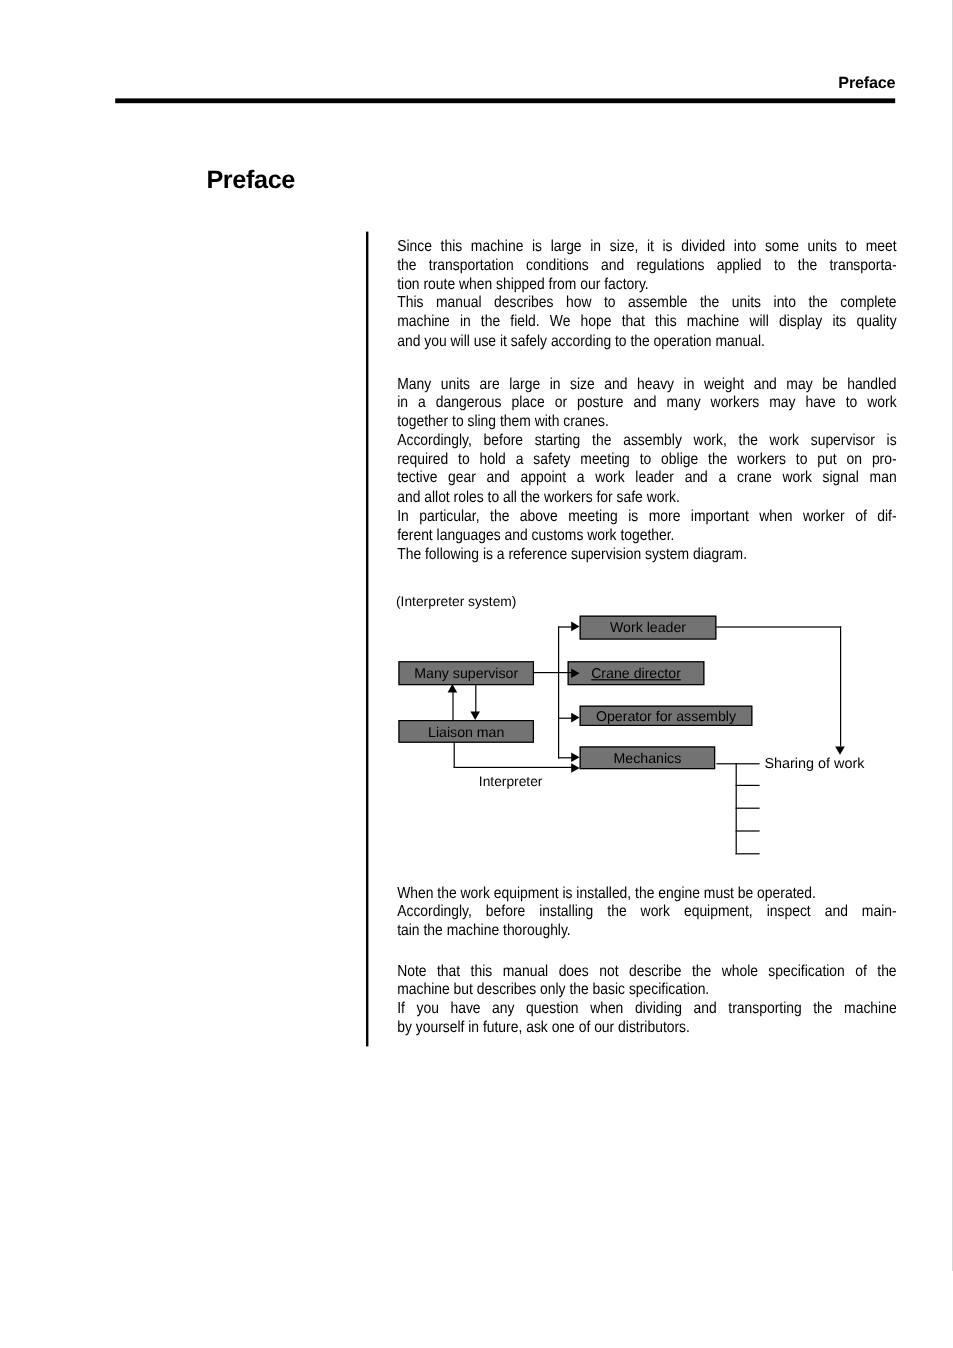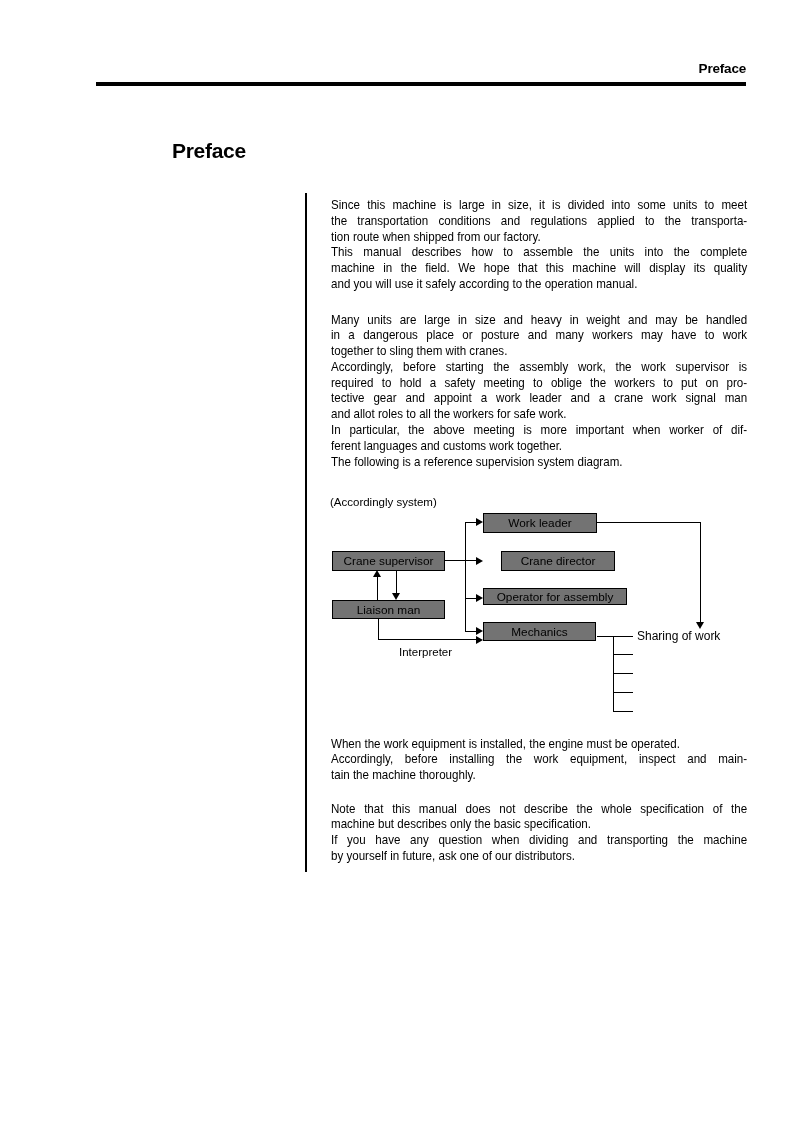--- a/index.html
+++ b/index.html
@@ -88,21 +88,21 @@
     background: #737373;
     display: flex;
     align-items: center;
     justify-content: center;
     font-size: 11.8px;
     white-space: nowrap;
   }
   #box-work-supervisor { left: 332px; top: 551px; width: 113px; height: 19.5px; }
   #box-liaison-man     { left: 332px; top: 600px; width: 113px; height: 19px; }
   #box-work-leader     { left: 483px; top: 513px; width: 114px; height: 19.5px; }
-  #box-crane-director  { left: 501px; top: 551px; width: 114px; height: 19.5px; }
+  #box-crane-director  { left: 473px; top: 551px; width: 114px; height: 19.5px; text-decoration: underline; }
   #box-operator        { left: 483px; top: 588px; width: 144px; height: 17px; }
   #box-mechanics       { left: 483px; top: 622px; width: 113px; height: 19px; text-align: right; }
   .ln { position: absolute; background: #000; }
   
   #ln-ws-cd      { left: 445px;   top: 560px;   width: 32px;  height: 1.4px; }
   #ln-bus        { left: 464.5px; top: 521.5px; width: 1.4px; height: 110px; }
   #ln-bus-wl     { left: 464.5px; top: 521.5px; width: 13px;  height: 1.4px; }
   #ln-bus-op     { left: 464.5px; top: 597.5px; width: 13px;  height: 1.4px; }
   #ln-bus-mech   { left: 464.5px; top: 630.5px; width: 13px;  height: 1.4px; }
   #ln-up-v       { left: 376.5px; top: 576px;   width: 1.4px; height: 24px; }
@@ -163,24 +163,24 @@
     <div class="line">together to sling them with cranes.</div>
     <div class="line j">Accordingly, before starting the assembly work, the work supervisor is</div>
     <div class="line j">required to hold a safety meeting to oblige the workers to put on pro-</div>
     <div class="line j">tective gear and appoint a work leader and a crane work signal man</div>
     <div class="line">and allot roles to all the workers for safe work.</div>
     <div class="line j">In particular, the above meeting is more important when worker of dif-</div>
     <div class="line">ferent languages and customs work together.</div>
     <div class="line">The following is a reference supervision system diagram.</div>
   </div>
 
-  <div class="dg-caption">(Accordingly system)</div>
+  <div class="dg-caption">(Interpreter system)</div>
 
   <div class="dg-box" id="box-work-supervisor">
-    <span>Crane supervisor</span>
+    <span>Many supervisor</span>
   </div>
   <div class="dg-box" id="box-liaison-man">
     <span>Liaison man</span>
   </div>
   <div class="dg-box" id="box-work-leader">
     <span>Work leader</span>
   </div>
   <div class="dg-box" id="box-crane-director">
     <span>Crane director</span>
   </div>

